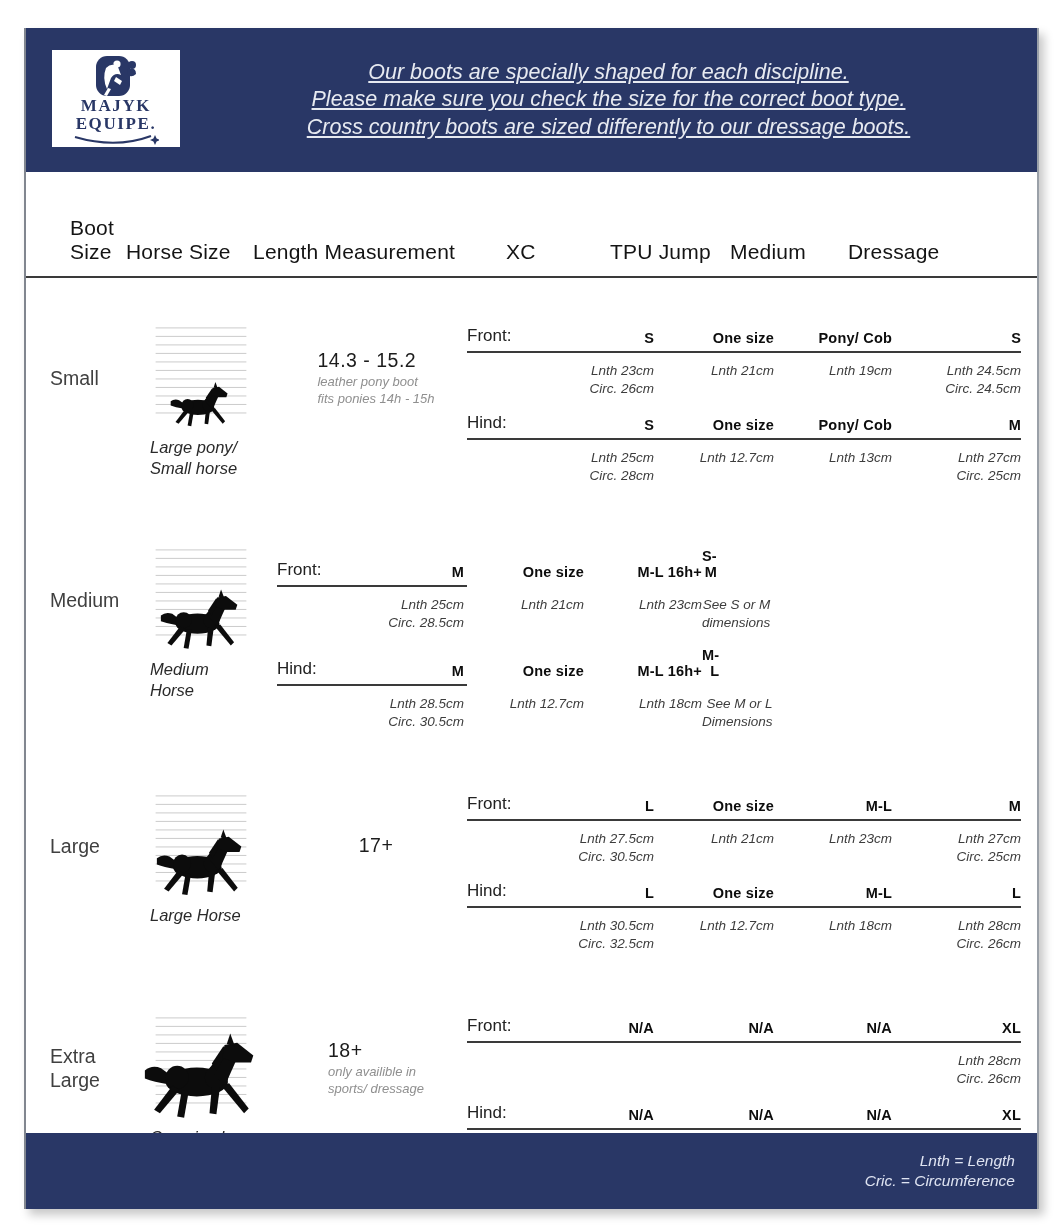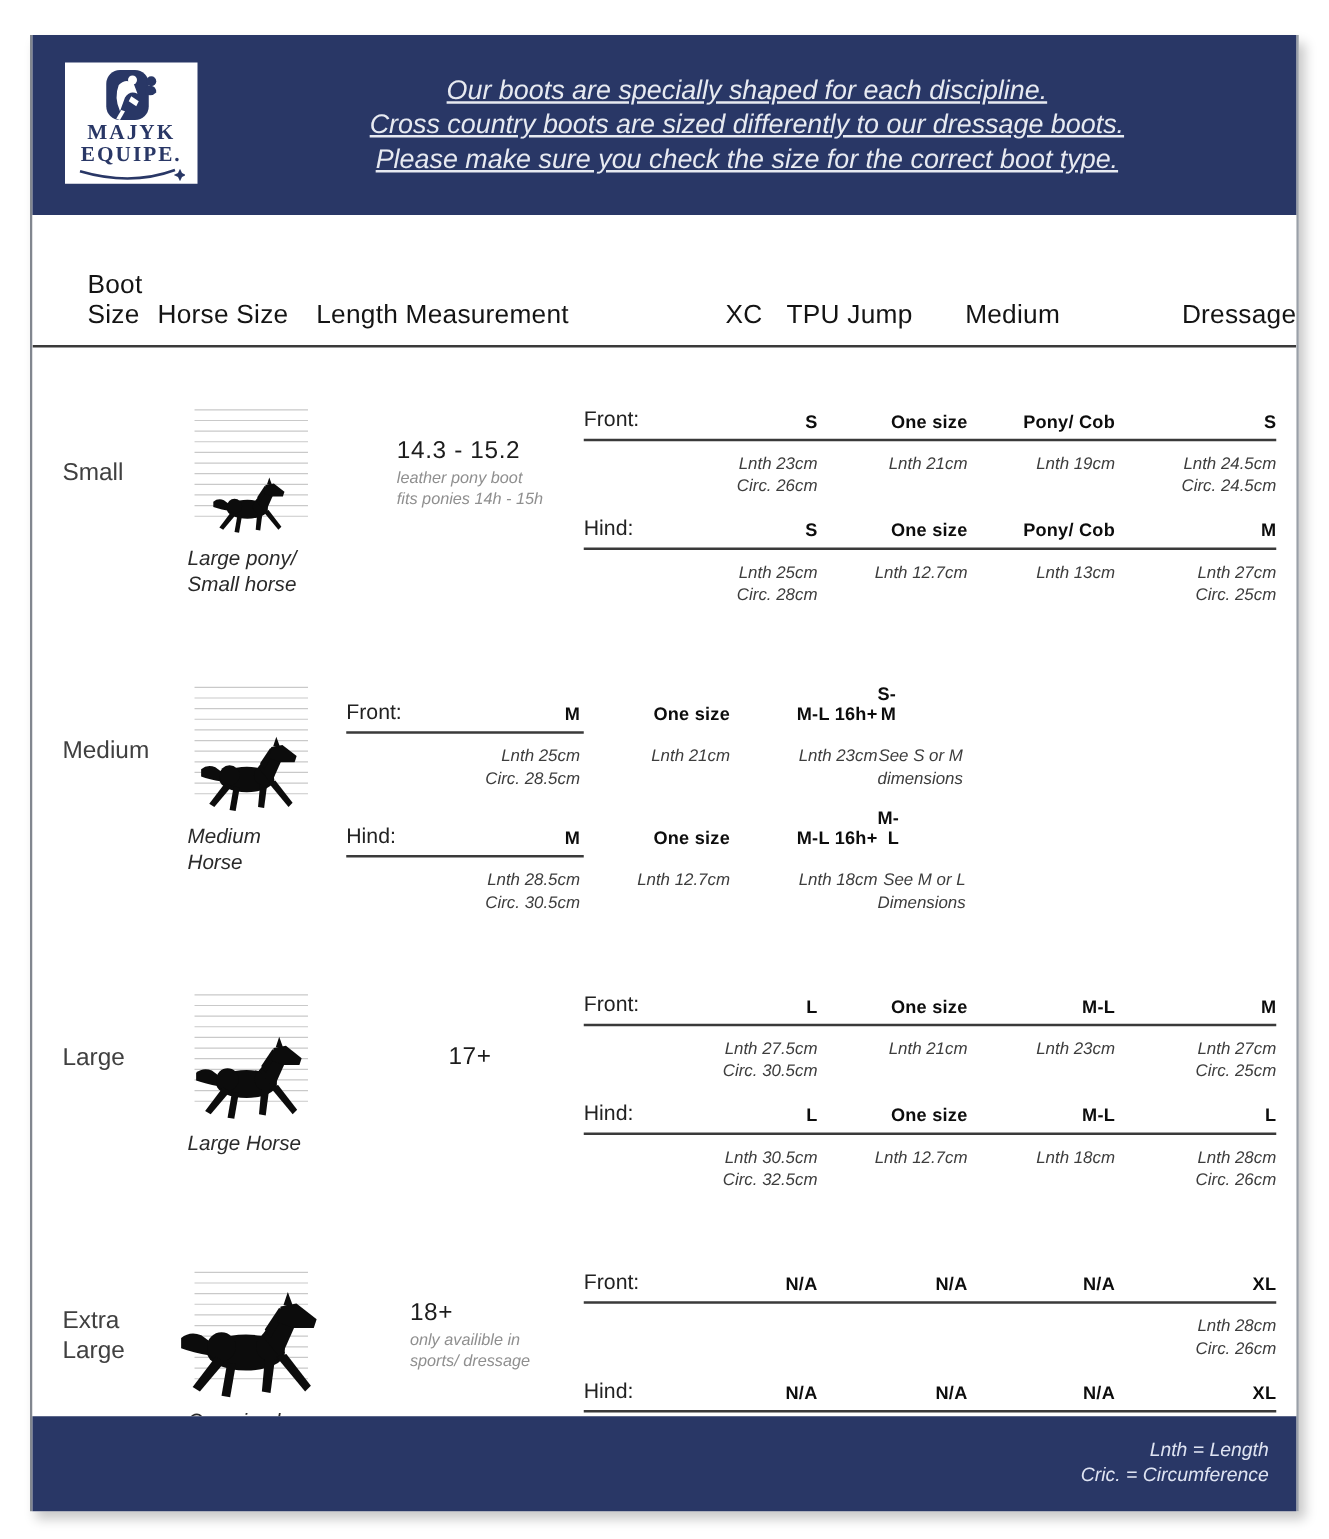--- a/index.html
+++ b/index.html
@@ -5,32 +5,32 @@
   :root { --navy:#293766; --ink:#161616; --dim:#3d3d3d; --note:#8f8f8f; --rule:#3a3a3a; --lightline:#c9c9c9; }
   * { margin:0; padding:0; box-sizing:border-box; }
   html,body { width:1063px; height:1231px; background:#ffffff; font-family:"Liberation Sans","DejaVu Sans",sans-serif; color:var(--ink); }
   .page { position:relative; width:1063px; height:1231px; background:#fff; overflow:hidden; }
   .card { position:absolute; left:24px; top:28px; width:1015px; height:1181px; display:flex; flex-direction:column;
           border-left:2px solid #81868f; border-right:2px solid #9aa0a8; box-shadow:5px 6px 9px rgba(0,0,0,.22); background:#fff; }
 
   
   .band { background:var(--navy); }
   .hdr { height:144px; display:flex; align-items:flex-start; }
-  .logo-box { width:106px; height:97px; background:#fff; margin:22px 0 0 26px; display:flex; flex-direction:column; align-items:center; padding-top:5px; }
+  .logo-box { width:128px; height:97px; background:#fff; margin:22px 0 0 26px; display:flex; flex-direction:column; align-items:center; padding-top:5px; }
   .logo-word { font-family:"Liberation Serif","DejaVu Serif",serif; font-weight:700; color:var(--navy); font-size:17px; letter-spacing:1.6px; line-height:1.05; }
   .tagline { flex:1; align-self:center; text-align:center; font-style:italic; font-size:21.5px; line-height:1.28; color:#e7eaf1; padding:0 14px;text-decoration:underline; }
 
   
   .main { flex:1; background:#fff; padding:0 16px 0 20px; overflow:hidden; }
   .colhead { display:grid; grid-template-columns:100px 127px 253px 104px 120px 118px 1fr; align-items:end;
              padding-top:44px; padding-bottom:12px; border-bottom:2px solid var(--rule); margin:0 -16px 0 -20px;
              font-size:21px; letter-spacing:.2px; }
   .colhead > div { padding:0; }
   .colhead .ch-left { text-align:left; }
-  .colhead .ch-right { text-align:right; }
+  .colhead .ch-right { }
   .colhead > div:first-child { padding-left:44px; }
   .colhead { color:#141414; }
 
   .size-block { display:grid; grid-template-columns:100px 127px 190px 1fr; padding-top:48px; padding-left:24px; margin-left:-20px; }
   .cell-boot { display:flex; align-items:center; height:104px; }
   .boot-label { font-size:19.5px; color:#404040; line-height:1.25; }
   .cell-horse { width:104px; }
   .figure { width:102px; height:104px; }
   .figure svg { width:102px; height:104px; overflow:visible; display:block; }
   .rule-lines line { stroke:var(--lightline); stroke-width:1; }
@@ -77,22 +77,22 @@
         </svg>
         <div class="logo-word">MAJYK</div>
         <div class="logo-word">EQUIPE.</div>
         <svg class="swoosh" width="86" height="13" viewBox="0 0 86 13">
           <path d="M2,3 Q43,15 78,2" stroke="#293766" stroke-width="2" fill="none"></path>
           <polygon points="82,1 83.6,4.4 87,6 83.6,7.6 82,11 80.4,7.6 77,6 80.4,4.4" fill="#293766"></polygon>
         </svg>
       </div>
       <div class="tagline">
         <div>Our boots are specially shaped for each discipline.</div>
+        <div>Please make sure you check the size for the correct boot type.</div>
         <div>Cross country boots are sized differently to our dressage boots.</div>
-        <div>Please make sure you check the size for the correct boot type.</div>
       </div>
     </div>
 
     <div class="main">
 
       <div class="colhead">
         <div class="ch-left">Boot Size</div>
         <div class="ch-left">Horse Size</div>
         <div class="ch-left">Length Measurement</div>
         <div class="ch-right">XC</div>

